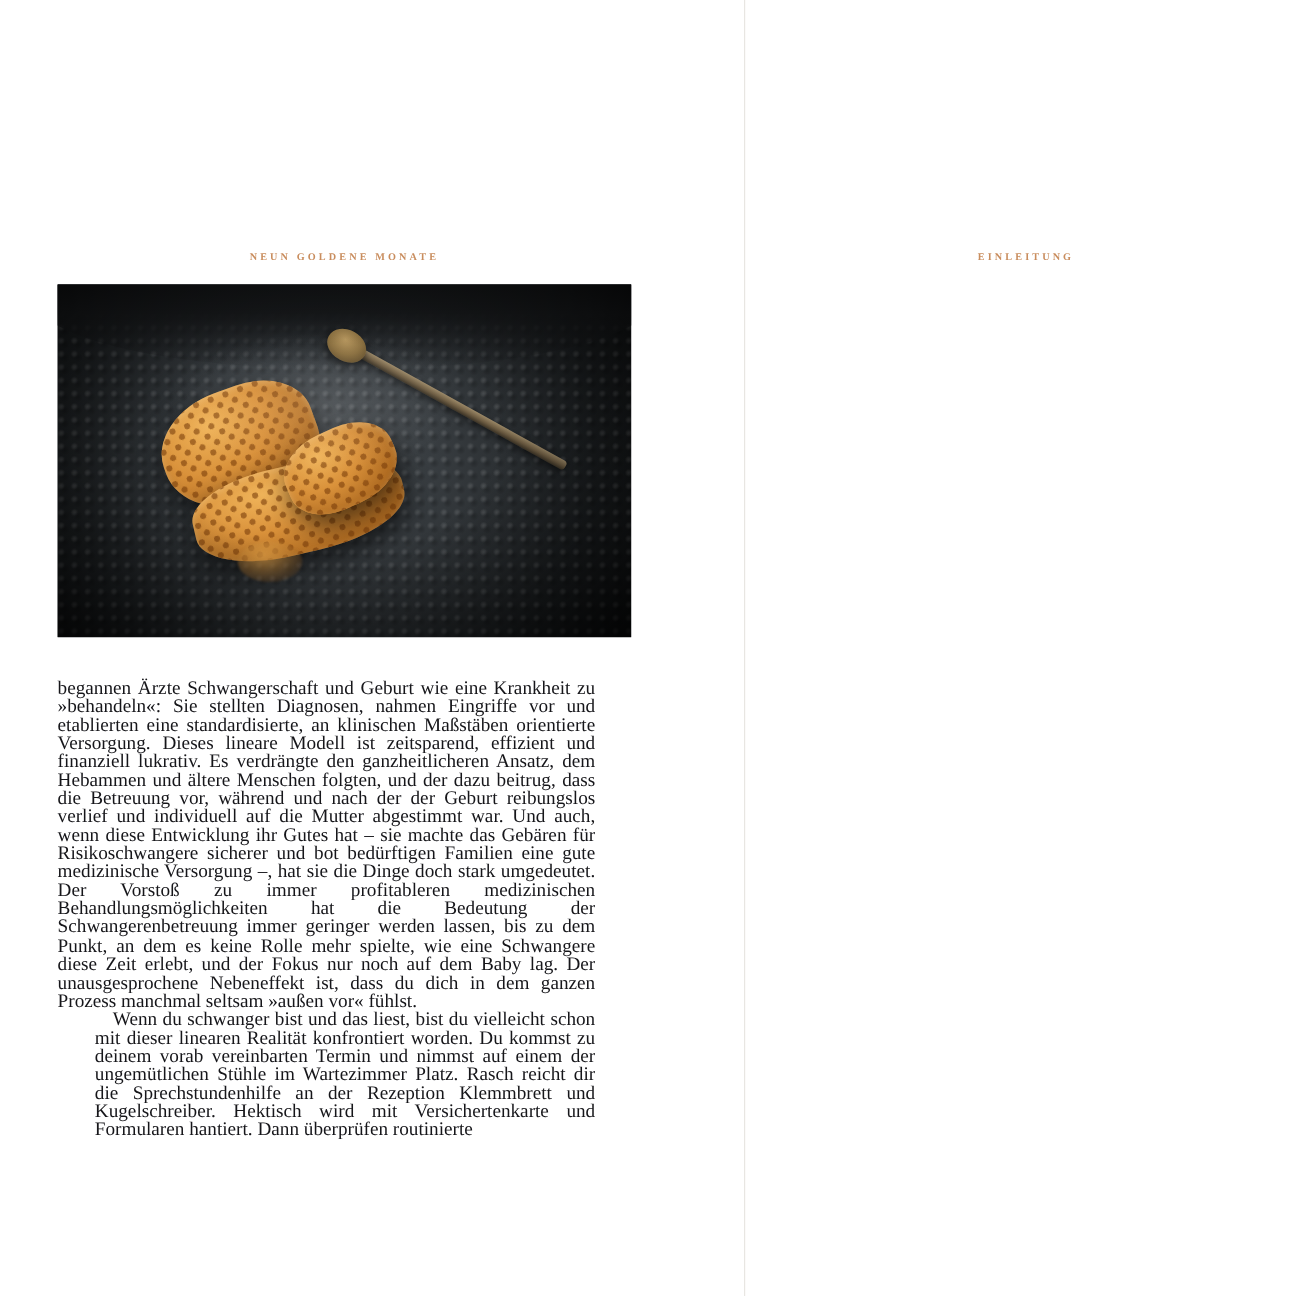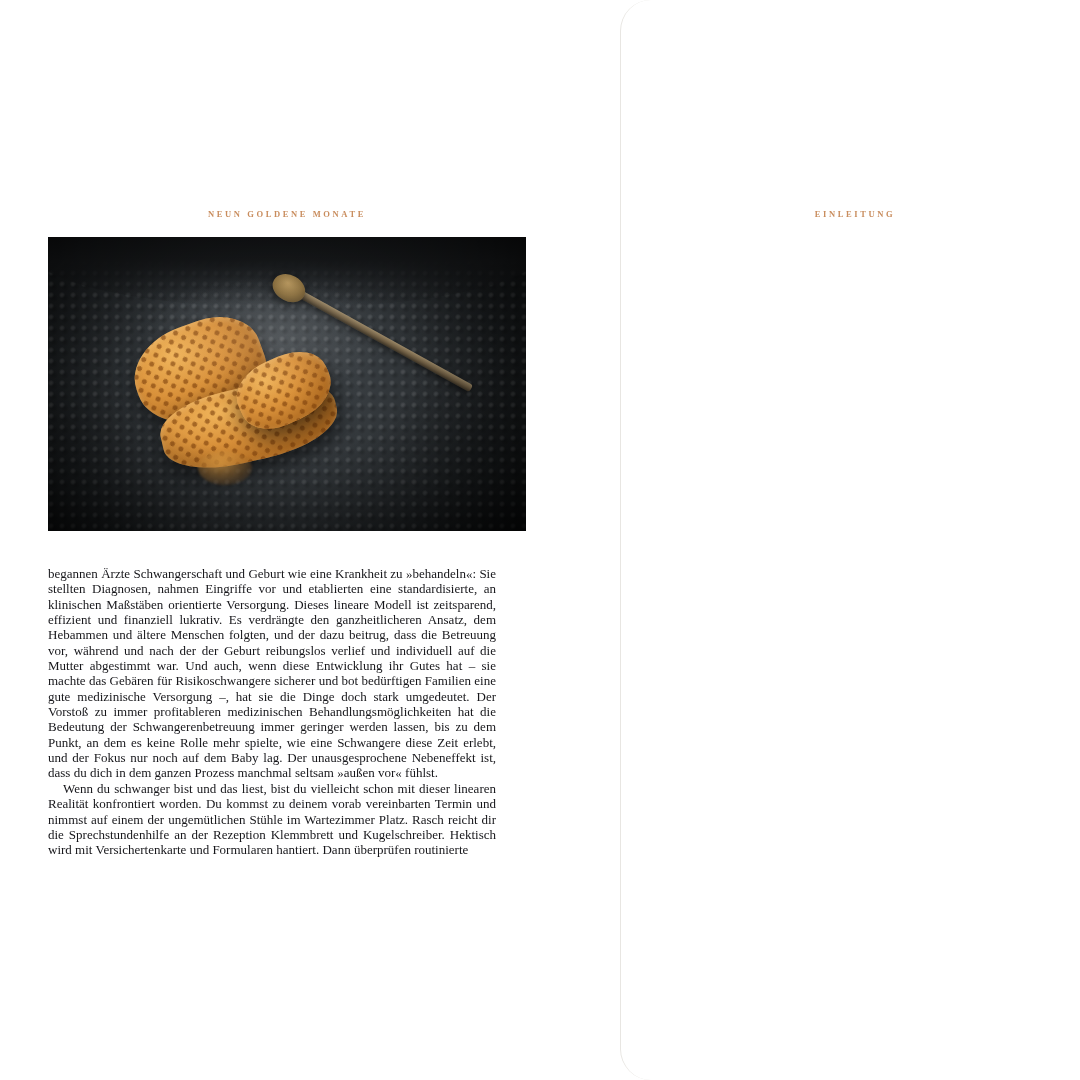--- a/index.html
+++ b/index.html
@@ -26,21 +26,20 @@
     height: 1080px;
   }
   .page-left {
     width: 620px;
     padding: 12px;
   }
   .page-right {
     width: 460px;
     padding: 0;
     border-left: 1px solid #e8e6e2;
-    border-radius: 31px;
   }
   .running-head {
     font-family: "Liberation Serif", serif;
     font-size: 8.5px;
     letter-spacing: 2.6px;
     text-transform: uppercase;
     color: #c98d5e;
     text-align: center;
     font-weight: bold;
   }
@@ -178,37 +177,38 @@
   .highlight {
     position: absolute;
     left: 90px; top: 40px;
     width: 250px; height: 120px;
     background: radial-gradient(ellipse at 50% 50%, rgba(255,255,255,.10), rgba(255,255,255,0) 70%);
   }
 
   
   .col {
     position: absolute;
-    font-size: 13px;
+    font-size: 16px;
     line-height: 15.35px;
     text-align: justify;
     color: #16161a;
     -webkit-font-smoothing: antialiased;
   }
   .col-left {
     top: 566px;
     left: 48px;
     width: 448px;
   }
   .col p {
     margin: 0;
     text-indent: 0;
   }
   .col p.ind {
     text-indent: 15px;
+    margin-left: 31px;
   }
 </style>
 </head>
 <body>
 
 <div class="spread">
 
   <div class="page page-left">
 
     <div class="running-head rh-left">NEUN GOLDENE MONATE</div>

